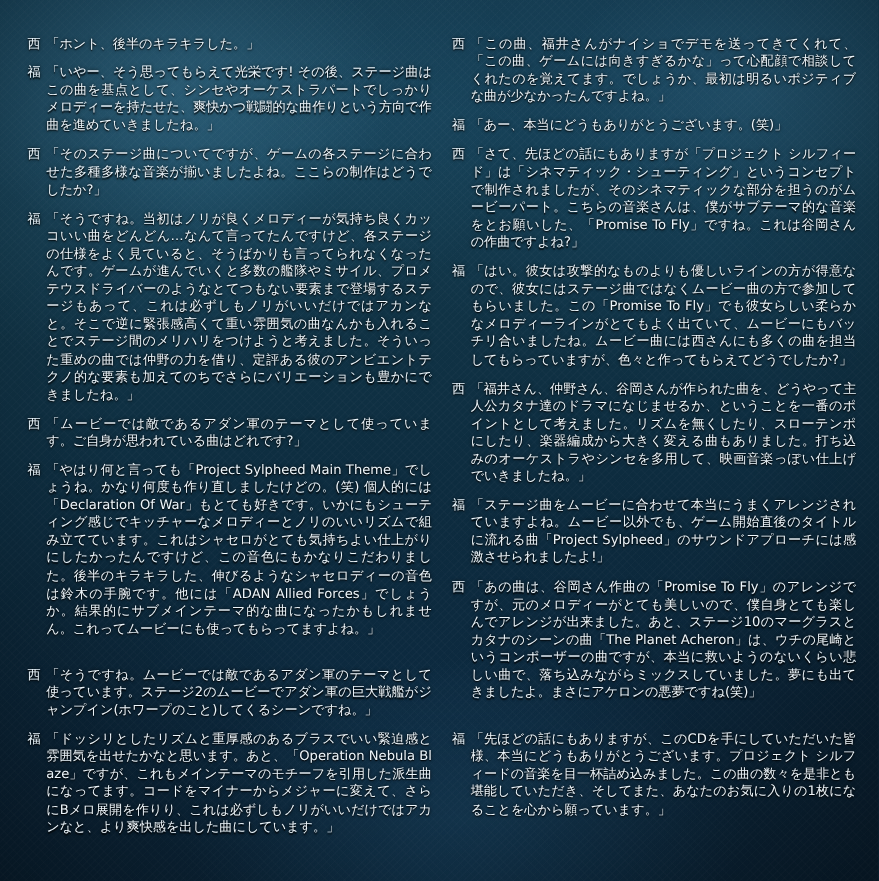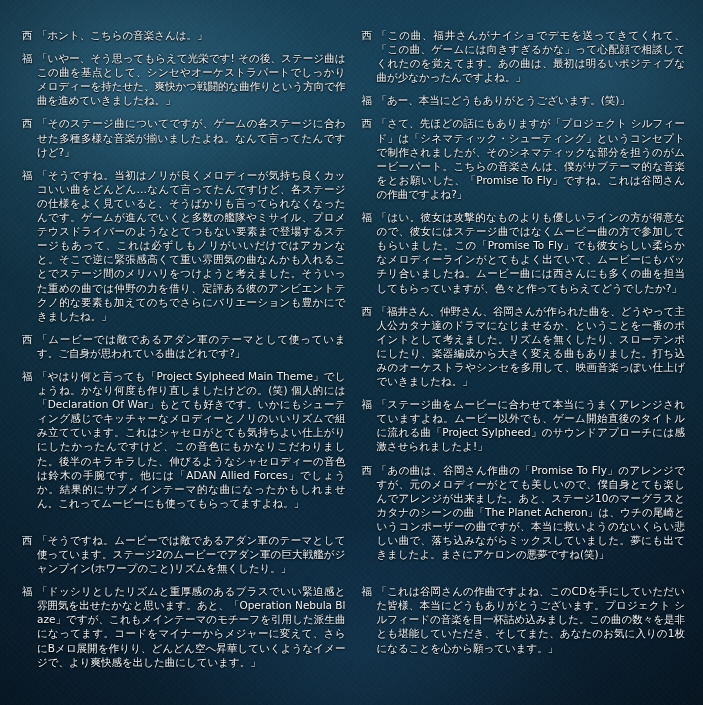--- a/index.html
+++ b/index.html
@@ -107,31 +107,31 @@
   <div class="glow glow-a"></div>
   <div class="glow glow-b"></div>
   <div class="glow glow-c"></div>
 
   <div class="columns">
 
     <div class="col">
 
       <div class="qa">
         <div class="spk">西</div>
-        <div class="txt">「ホント、こちらの音楽さんは。」</div>
+        <div class="txt">「ホント、後半のキラキラした。」</div>
       </div>
 
       <div class="qa">
         <div class="spk">福</div>
         <div class="txt">「いやー、そう思ってもらえて光栄です! その後、ステージ曲はこの曲を基点として、シンセやオーケストラパートでしっかりメロディーを持たせた、爽快かつ戦闘的な曲作りという方向で作曲を進めていきましたね。」</div>
       </div>
 
       <div class="qa">
         <div class="spk">西</div>
-        <div class="txt">「そのステージ曲についてですが、ゲームの各ステージに合わせた多種多様な音楽が揃いましたよね。なんて言ってたんですけど?」</div>
+        <div class="txt">「そのステージ曲についてですが、ゲームの各ステージに合わせた多種多様な音楽が揃いましたよね。ここらの制作はどうでしたか?」</div>
       </div>
 
       <div class="qa">
         <div class="spk">福</div>
         <div class="txt">「そうですね。当初はノリが良くメロディーが気持ち良くカッコいい曲をどんどん…なんて言ってたんですけど、各ステージの仕様をよく見ていると、そうばかりも言ってられなくなったんです。ゲームが進んでいくと多数の艦隊やミサイル、プロメテウスドライバーのようなとてつもない要素まで登場するステージもあって、これは必ずしもノリがいいだけではアカンなと。そこで逆に緊張感高くて重い雰囲気の曲なんかも入れることでステージ間のメリハリをつけようと考えました。そういった重めの曲では仲野の力を借り、定評ある彼のアンビエントテクノ的な要素も加えてのちでさらにバリエーションも豊かにできましたね。」</div>
       </div>
 
       <div class="qa">
         <div class="spk">西</div>
         <div class="txt">「ムービーでは敵であるアダン軍のテーマとして使っています。ご自身が思われている曲はどれです?」</div>
@@ -139,35 +139,35 @@
 
       <div class="qa">
         <div class="spk">福</div>
         <div class="txt">「やはり何と言っても「Project Sylpheed Main Theme」でしょうね。かなり何度も作り直しましたけどの。(笑) 個人的には「Declaration Of War」もとても好きです。いかにもシューティング感じでキッチャーなメロディーとノリのいいリズムで組み立てています。これはシャセロがとても気持ちよい仕上がりにしたかったんですけど、この音色にもかなりこだわりました。後半のキラキラした、伸びるようなシャセロディーの音色は鈴木の手腕です。他には「ADAN Allied Forces」でしょうか。結果的にサブメインテーマ的な曲になったかもしれません。これってムービーにも使ってもらってますよね。」</div>
       </div>
 
       <div class="gap-lg"></div>
 
       <div class="qa">
         <div class="spk">西</div>
-        <div class="txt">「そうですね。ムービーでは敵であるアダン軍のテーマとして使っています。ステージ2のムービーでアダン軍の巨大戦艦がジャンプイン(ホワープのこと)リズムを無くしたり。」</div>
-      </div>
-
-      <div class="qa">
-        <div class="spk">福</div>
-        <div class="txt">「ドッシリとしたリズムと重厚感のあるブラスでいい緊迫感と雰囲気を出せたかなと思います。あと、「Operation Nebula Blaze」ですが、これもメインテーマのモチーフを引用した派生曲になってます。コードをマイナーからメジャーに変えて、さらにBメロ展開を作りり、どんどん空へ昇華していくようなイメージで、より爽快感を出した曲にしています。」</div>
+        <div class="txt">「そうですね。ムービーでは敵であるアダン軍のテーマとして使っています。ステージ2のムービーでアダン軍の巨大戦艦がジャンプイン(ホワープのこと)してくるシーンですね。」</div>
+      </div>
+
+      <div class="qa">
+        <div class="spk">福</div>
+        <div class="txt">「ドッシリとしたリズムと重厚感のあるブラスでいい緊迫感と雰囲気を出せたかなと思います。あと、「Operation Nebula Blaze」ですが、これもメインテーマのモチーフを引用した派生曲になってます。コードをマイナーからメジャーに変えて、さらにBメロ展開を作りり、これは必ずしもノリがいいだけではアカンなと、より爽快感を出した曲にしています。」</div>
       </div>
 
     </div>
 
     <div class="col">
 
       <div class="qa">
         <div class="spk">西</div>
-        <div class="txt">「この曲、福井さんがナイショでデモを送ってきてくれて、「この曲、ゲームには向きすぎるかな」って心配顔で相談してくれたのを覚えてます。あの曲は、最初は明るいポジティブな曲が少なかったんですよね。」</div>
+        <div class="txt">「この曲、福井さんがナイショでデモを送ってきてくれて、「この曲、ゲームには向きすぎるかな」って心配顔で相談してくれたのを覚えてます。でしょうか、最初は明るいポジティブな曲が少なかったんですよね。」</div>
       </div>
 
       <div class="qa">
         <div class="spk">福</div>
         <div class="txt">「あー、本当にどうもありがとうございます。(笑)」</div>
       </div>
 
       <div class="qa">
         <div class="spk">西</div>
         <div class="txt">「さて、先ほどの話にもありますが「プロジェクト シルフィード」は「シネマティック・シューティング」というコンセプトで制作されましたが、そのシネマティックな部分を担うのがムービーパート。こちらの音楽さんは、僕がサブテーマ的な音楽をとお願いした、「Promise To Fly」ですね。これは谷岡さんの作曲ですよね?」</div>
@@ -190,19 +190,19 @@
 
       <div class="qa">
         <div class="spk">西</div>
         <div class="txt">「あの曲は、谷岡さん作曲の「Promise To Fly」のアレンジですが、元のメロディーがとても美しいので、僕自身とても楽しんでアレンジが出来ました。あと、ステージ10のマーグラスとカタナのシーンの曲「The Planet Acheron」は、ウチの尾崎というコンポーザーの曲ですが、本当に救いようのないくらい悲しい曲で、落ち込みながらミックスしていました。夢にも出てきましたよ。まさにアケロンの悪夢ですね(笑)」</div>
       </div>
 
       <div class="gap-lg"></div>
 
       <div class="qa">
         <div class="spk">福</div>
-        <div class="txt">「これは谷岡さんの作曲ですよね、このCDを手にしていただいた皆様、本当にどうもありがとうございます。プロジェクト シルフィードの音楽を目一杯詰め込みました。この曲の数々を是非とも堪能していただき、そしてまた、あなたのお気に入りの1枚になることを心から願っています。」</div>
+        <div class="txt">「先ほどの話にもありますが、このCDを手にしていただいた皆様、本当にどうもありがとうございます。プロジェクト シルフィードの音楽を目一杯詰め込みました。この曲の数々を是非とも堪能していただき、そしてまた、あなたのお気に入りの1枚になることを心から願っています。」</div>
       </div>
 
     </div>
 
   </div>
 </div>
 
 </body></html>

